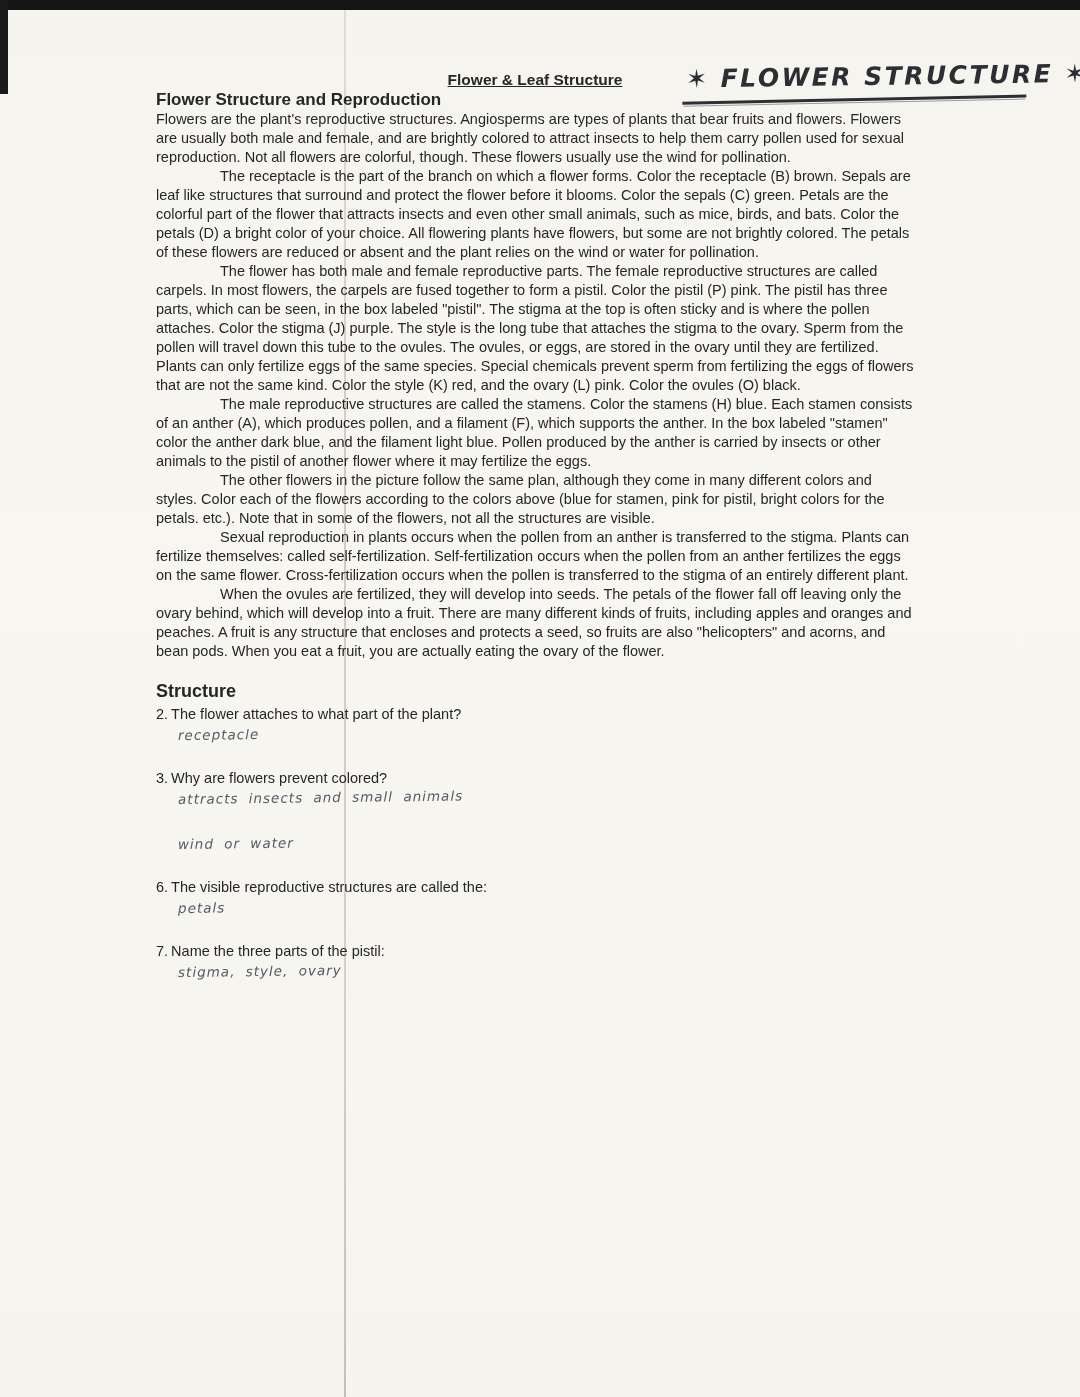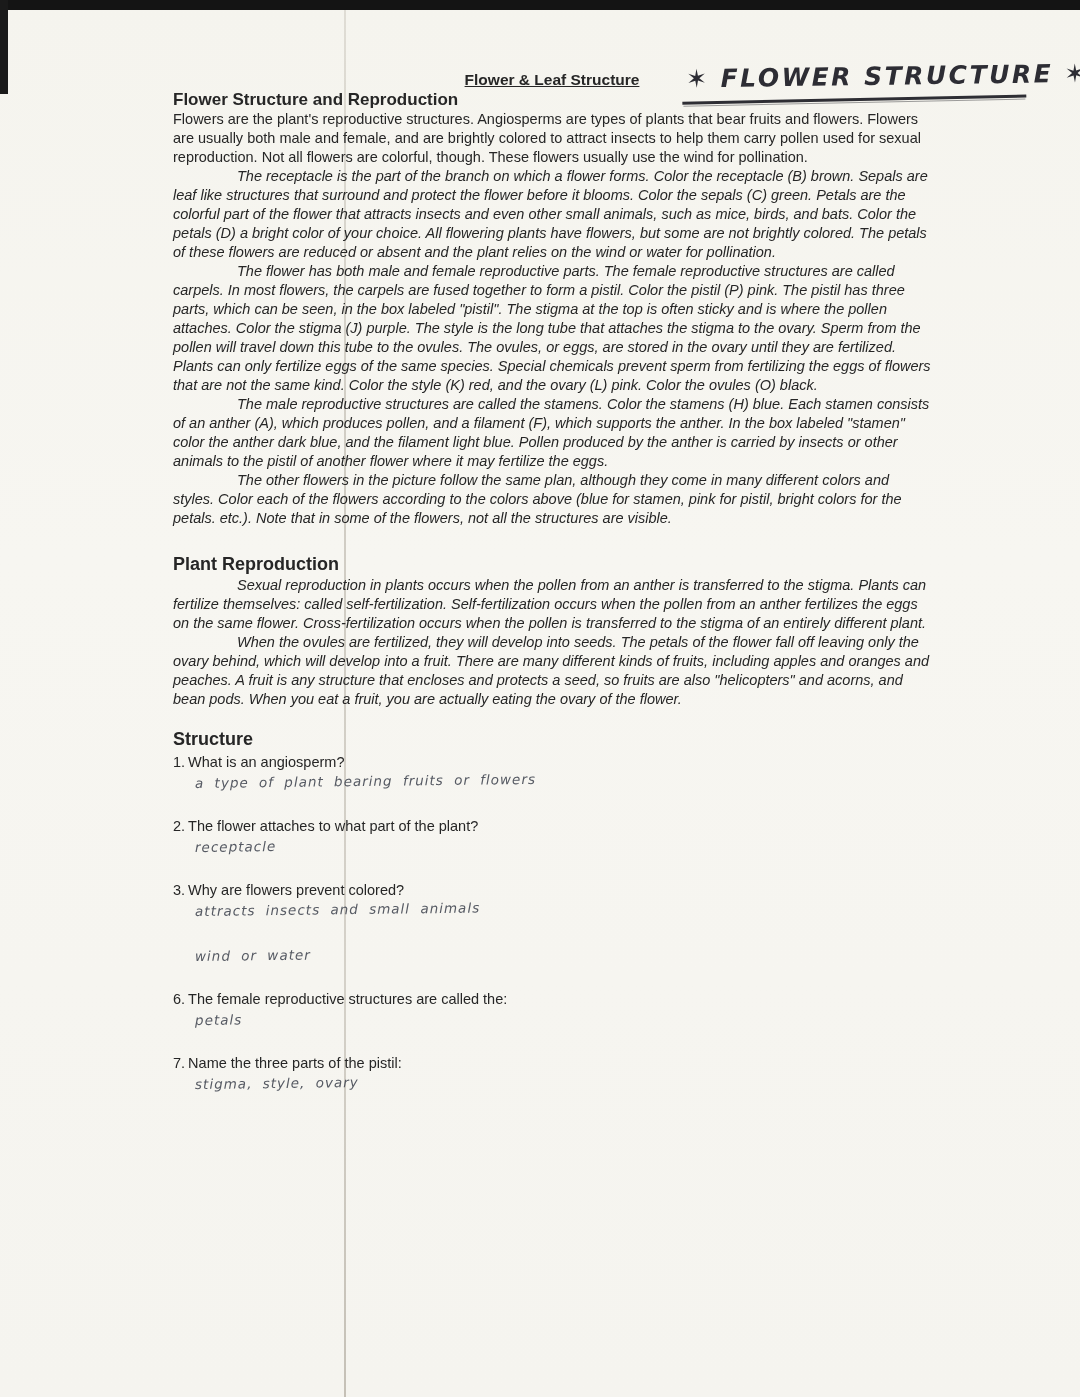--- a/index.html
+++ b/index.html
@@ -41,21 +41,21 @@
     background: linear-gradient(to bottom,
       rgba(125,115,98,0.18) 0%,
       rgba(125,115,98,0.32) 35%,
       rgba(125,115,98,0.28) 70%,
       rgba(125,115,98,0.40) 100%);
     pointer-events: none;
   }
 
   .content {
     position: absolute;
-    left: 173px;
+    left: 156px;
     top: 70px;
     width: 758px;
     font-size: 14.5px;
     line-height: 19px;
   }
 
   .doc-title {
     text-align: center;
     font-weight: bold;
     font-size: 15.5px;
@@ -82,21 +82,20 @@
     line-height: 24px;
     margin: 18px 0 2px 0;
     font-weight: bold;
   }
 
   p.para {
     margin: 0;
   }
   p.indent {
     text-indent: 64px;
-    font-style: italic;
   }
 
   .question {
     margin-bottom: 24px;
   }
   .q-line {
     font-size: 14.5px;
     line-height: 19px;
   }
   .q-num {
@@ -163,32 +162,25 @@
     </div>
 
     <h1 class="sec-heading">Flower Structure and Reproduction</h1>
     <p class="para">Flowers are the plant's reproductive structures. Angiosperms are types of plants that bear fruits and flowers. Flowers are usually both male and female, and are brightly colored to attract insects to help them carry pollen used for sexual reproduction. Not all flowers are colorful, though. These flowers usually use the wind for pollination.</p>
 
     <p class="para indent">The receptacle is the part of the branch on which a flower forms. Color the receptacle (B) brown. Sepals are leaf like structures that surround and protect the flower before it blooms. Color the sepals (C) green. Petals are the colorful part of the flower that attracts insects and even other small animals, such as mice, birds, and bats. Color the petals (D) a bright color of your choice. All flowering plants have flowers, but some are not brightly colored. The petals of these flowers are reduced or absent and the plant relies on the wind or water for pollination.</p>
     <p class="para indent">The flower has both male and female reproductive parts. The female reproductive structures are called carpels. In most flowers, the carpels are fused together to form a pistil. Color the pistil (P) pink. The pistil has three parts, which can be seen, in the box labeled "pistil". The stigma at the top is often sticky and is where the pollen attaches. Color the stigma (J) purple. The style is the long tube that attaches the stigma to the ovary. Sperm from the pollen will travel down this tube to the ovules. The ovules, or eggs, are stored in the ovary until they are fertilized. Plants can only fertilize eggs of the same species. Special chemicals prevent sperm from fertilizing the eggs of flowers that are not the same kind. Color the style (K) red, and the ovary (L) pink. Color the ovules (O) black.</p>
     <p class="para indent">The male reproductive structures are called the stamens. Color the stamens (H) blue. Each stamen consists of an anther (A), which produces pollen, and a filament (F), which supports the anther. In the box labeled "stamen" color the anther dark blue, and the filament light blue. Pollen produced by the anther is carried by insects or other animals to the pistil of another flower where it may fertilize the eggs.</p>
     <p class="para indent">The other flowers in the picture follow the same plan, although they come in many different colors and styles. Color each of the flowers according to the colors above (blue for stamen, pink for pistil, bright colors for the petals. etc.). Note that in some of the flowers, not all the structures are visible.</p>
 
-    <h2 class="sec-heading">Plant Reproduction</h2>
     <p class="para indent">Sexual reproduction in plants occurs when the pollen from an anther is transferred to the stigma. Plants can fertilize themselves: called self-fertilization. Self-fertilization occurs when the pollen from an anther fertilizes the eggs on the same flower. Cross-fertilization occurs when the pollen is transferred to the stigma of an entirely different plant.</p>
     <p class="para indent">When the ovules are fertilized, they will develop into seeds. The petals of the flower fall off leaving only the ovary behind, which will develop into a fruit. There are many different kinds of fruits, including apples and oranges and peaches. A fruit is any structure that encloses and protects a seed, so fruits are also "helicopters" and acorns, and bean pods. When you eat a fruit, you are actually eating the ovary of the flower.</p>
 
     <h2 class="questions-heading">Structure</h2>
 
-    <div class="question">
-      <div class="q-line">
-        <span class="q-num">1.</span><span>What is an angiosperm?</span>
-      </div>
-      <span class="answer hand">a type of plant bearing fruits or flowers</span>
-    </div>
 
     <div class="question">
       <div class="q-line">
         <span class="q-num">2.</span><span>The flower attaches to what part of the plant?</span>
       </div>
       <span class="answer hand">receptacle</span>
     </div>
 
     <div class="question">
       <div class="q-line">
@@ -197,21 +189,21 @@
       <span class="answer hand">attracts insects and small animals</span>
     </div>
 
 
     <div class="question">
       <span class="answer hand">wind or water</span>
     </div>
 
     <div class="question">
       <div class="q-line">
-        <span class="q-num">6.</span><span>The female reproductive structures are called the:</span>
+        <span class="q-num">6.</span><span>The visible reproductive structures are called the:</span>
       </div>
       <span class="answer hand">petals</span>
     </div>
 
     <div class="question">
       <div class="q-line">
         <span class="q-num">7.</span><span>Name the three parts of the pistil:</span>
       </div>
       <span class="answer hand">stigma, style, ovary</span>
     </div>

